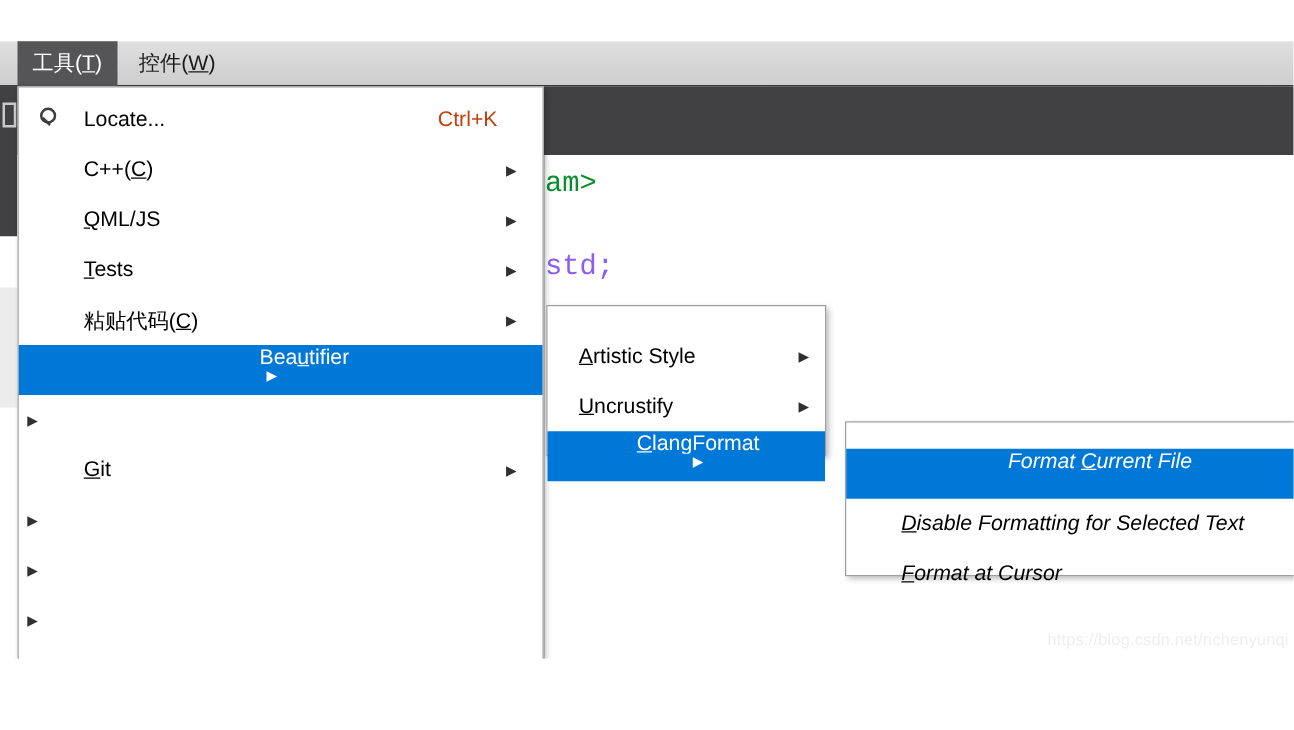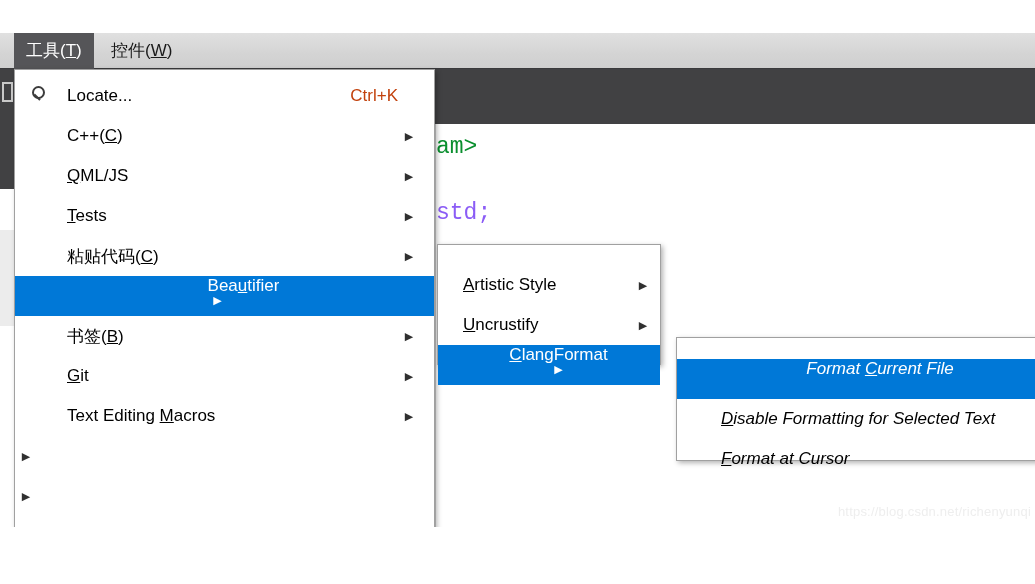--- a/index.html
+++ b/index.html
@@ -336,31 +336,29 @@
         <span class="label">粘贴代码(<u>C</u>)</span>
         <span class="arrow">▶</span>
       </div>
 
       <div class="mi noicon sel">
         <span class="label">Bea<u>u</u>tifier</span>
         <span class="arrow">▶</span>
       </div>
 
       <div class="mi noicon">
-        <span class="label">书签(<u>B</u>)</span>
         <span class="arrow">▶</span>
       </div>
 
       <div class="mi noicon">
         <span class="label"><u>G</u>it</span>
         <span class="arrow">▶</span>
       </div>
 
       <div class="mi noicon">
-        <span class="label">Text Editing <u>M</u>acros</span>
         <span class="arrow">▶</span>
       </div>
 
       <div class="mi noicon">
         <span class="arrow">▶</span>
       </div>
 
       <div class="mi noicon">
         <span class="arrow">▶</span>
       </div>

